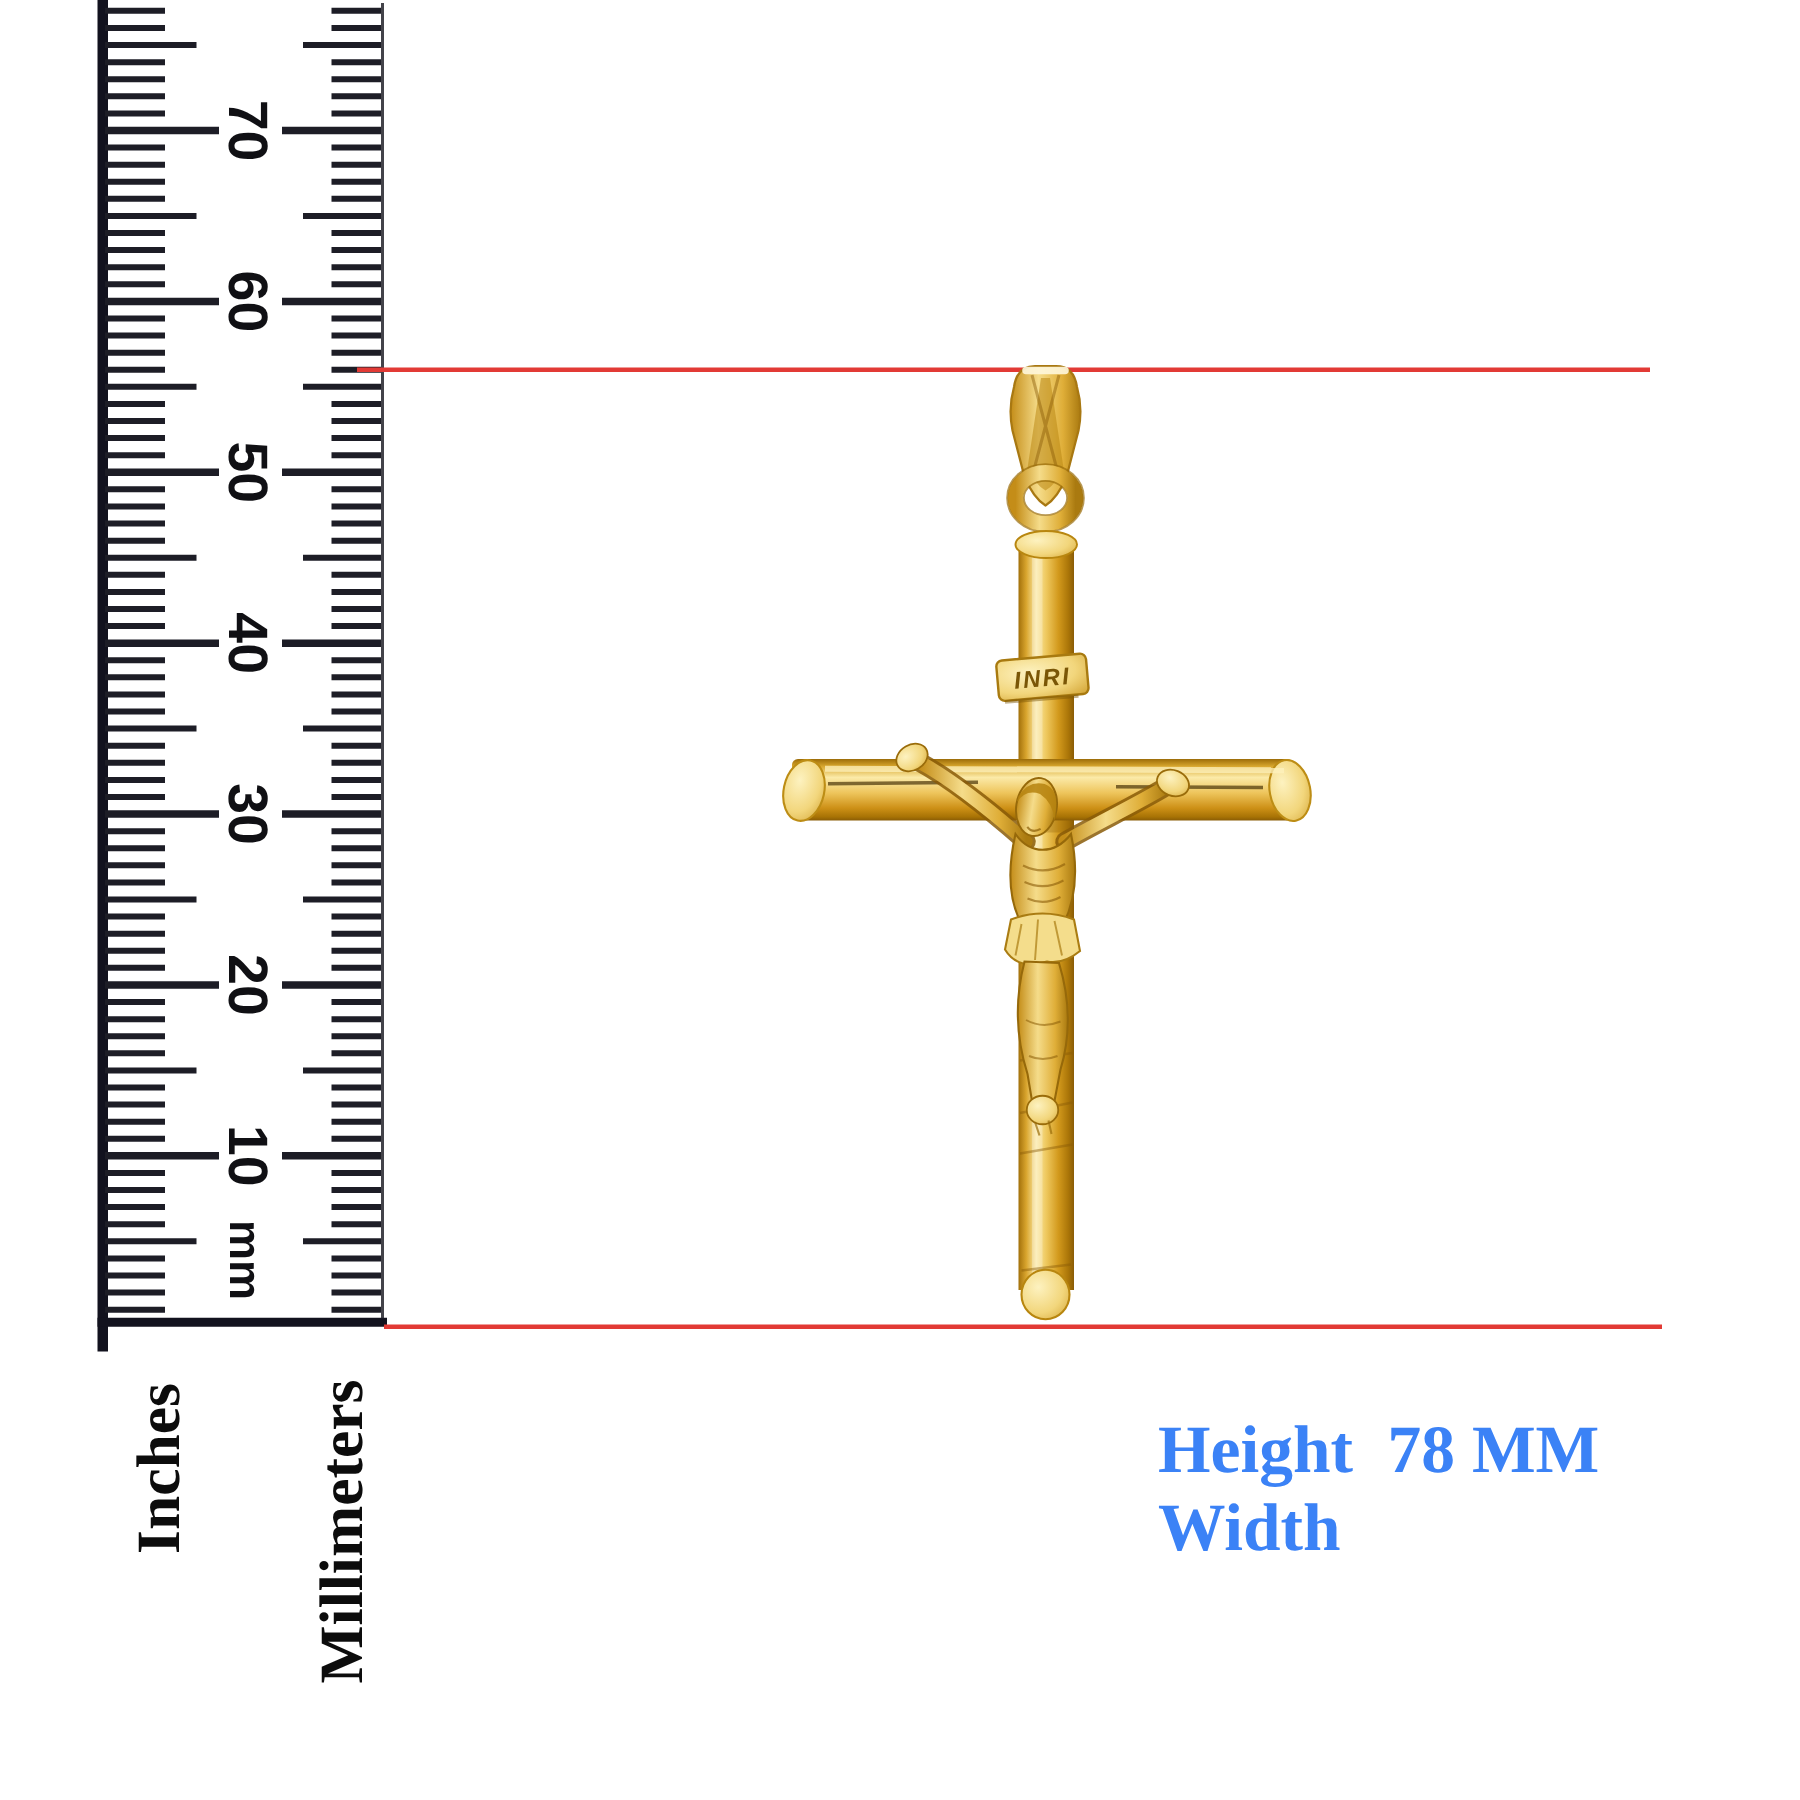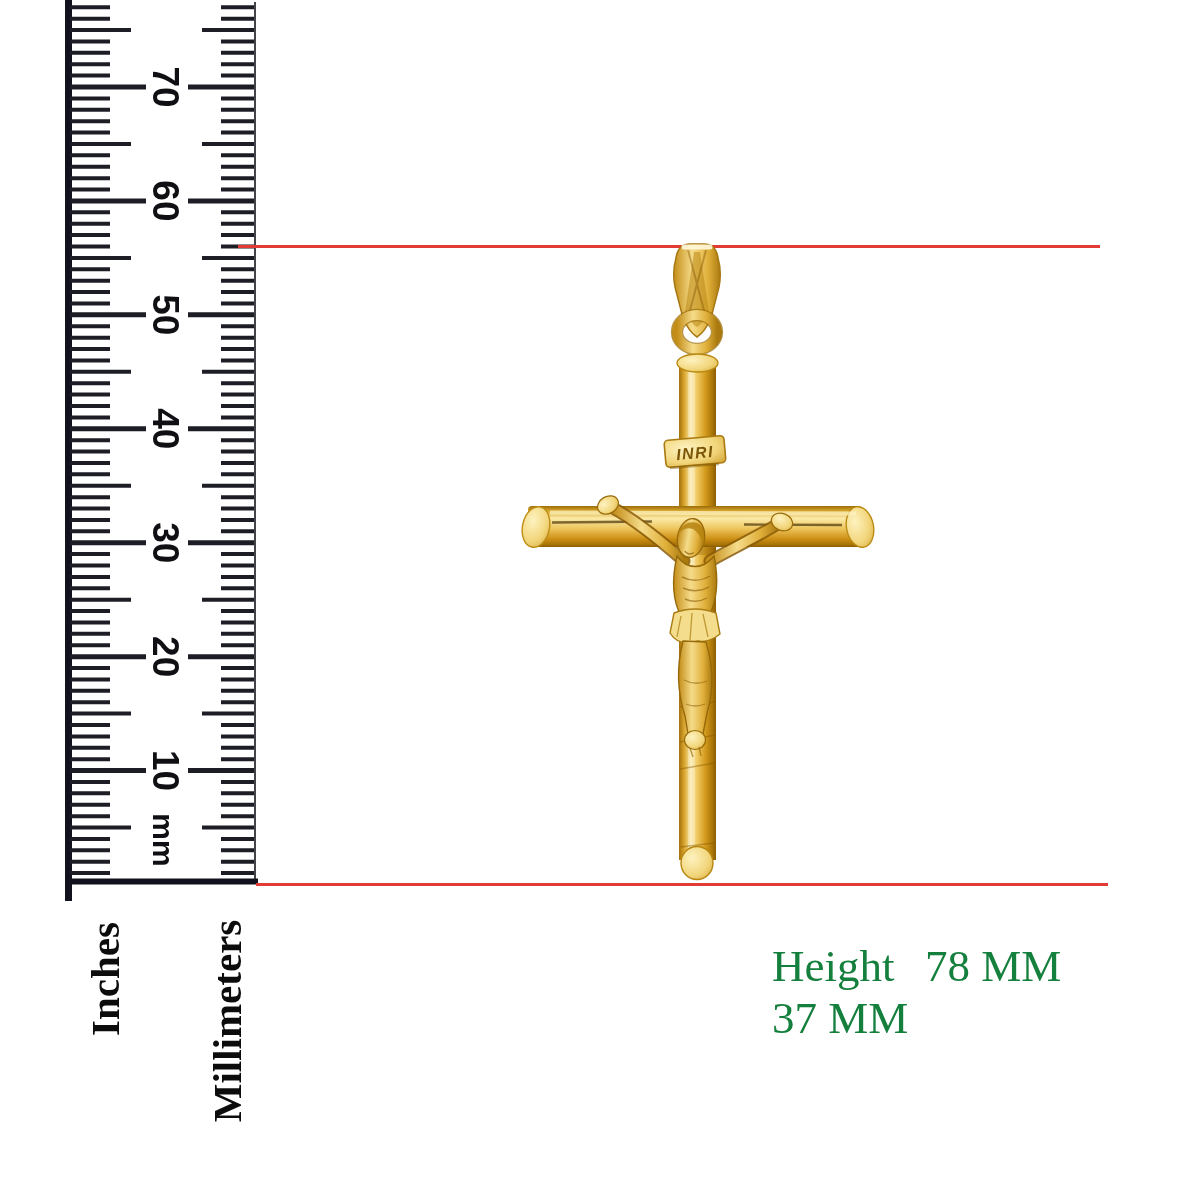--- a/index.html
+++ b/index.html
@@ -7,21 +7,21 @@
           font-family:"Liberation Serif",serif;}
   #scene{position:absolute;left:0;top:0;}
   .rnum{font-family:"Liberation Sans",sans-serif;font-size:37px;font-weight:bold;fill:#101014;}
   .runit{font-family:"Liberation Sans",sans-serif;font-size:30px;font-weight:bold;fill:#101014;}
   .inri{font-family:"Liberation Sans",sans-serif;font-size:16px;font-weight:bold;font-style:italic;
         fill:#7a5606;letter-spacing:1.5px;}
   .caption{position:absolute;font-weight:bold;font-size:41px;color:#0c0c0c;white-space:nowrap;
            transform:translate(-50%,-50%) rotate(-90deg);}
   #cap-inches{left:105px;top:979px;}
   #cap-mm{left:227px;top:1021px;}
-  .dims{position:absolute;left:772px;top:940px;font-weight:normal;font-size:45px;color:#15803d;
+  .dims{position:absolute;left:772px;top:940px;font-weight:bold;font-size:45px;color:#3b82f6;
         line-height:52px;}
   .dim-row{display:grid;grid-template-columns:153px auto;}
 </style>
 </head>
 <body>
 
 <div class="canvas">
 
   <svg id="scene" width="1200" height="1200" viewBox="0 0 1200 1200">
     <defs>
@@ -288,17 +288,17 @@
 
   <div class="caption" id="cap-inches">Inches</div>
   <div class="caption" id="cap-mm">Millimeters</div>
 
   <div class="dims">
     <div class="dim-row">
       <span>Height</span>
       <span>78 MM</span>
     </div>
     <div class="dim-row">
-      <span>37 MM</span>
+      <span>Width</span>
     </div>
   </div>
 
 </div>
 
 </body></html>

